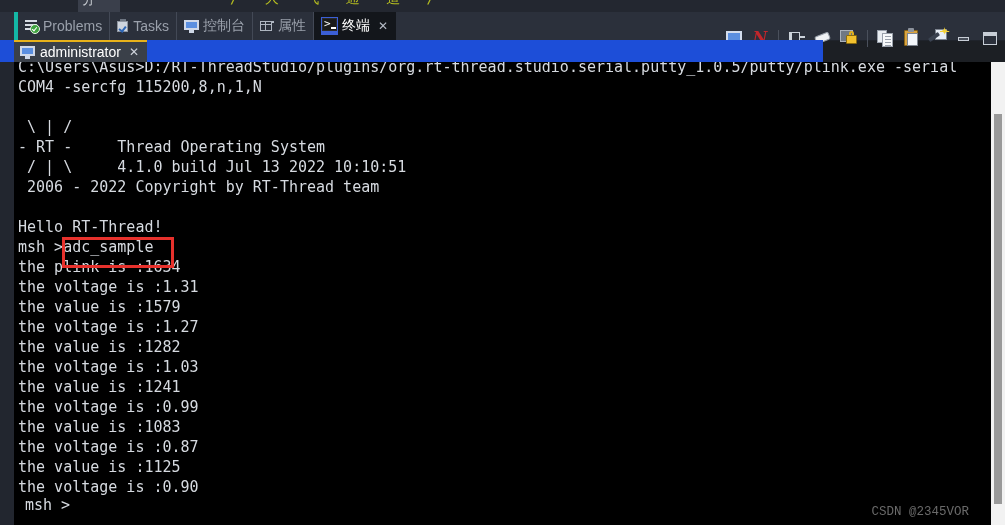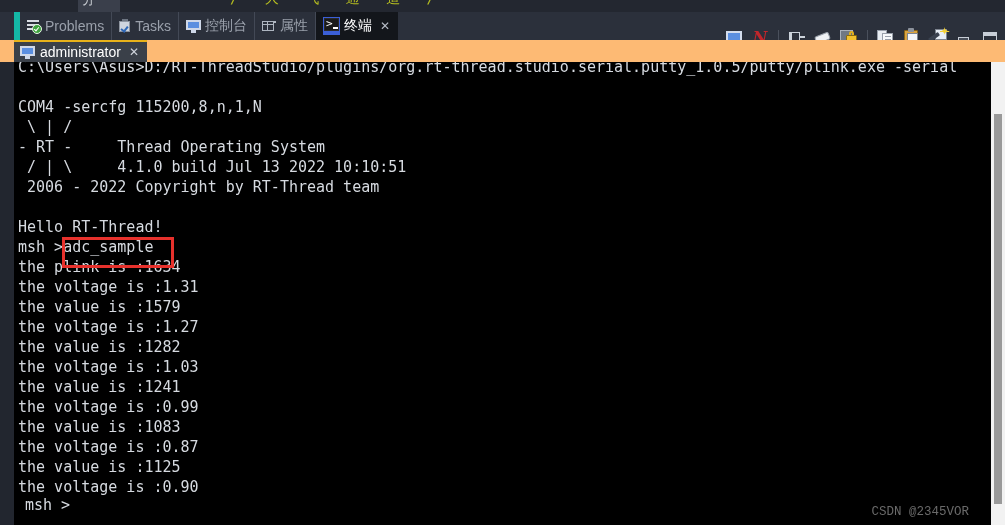--- a/index.html
+++ b/index.html
@@ -72,21 +72,21 @@
     font-family: "Liberation Sans", sans-serif;
     white-space: nowrap;
     cursor: default;
   }
   .vtab.cjk { font-family: "DejaVu Sans", sans-serif; }
   .vtab.active {
     background: #13161b;
     color: #ffffff;
     border-right: 1px solid #13161b;
   }
-  .vtab.first { border-left: 6px solid #14b8a6; }
+  .vtab.first { border-left: 4px solid #14b8a6; }
   .vtab .closeg {
     color: #b6bcc6;
     font-size: 12px;
     margin-left: 4px;
     font-family: "DejaVu Sans", sans-serif;
   }
 
   
   .ico { display: inline-block; position: relative; }
 
@@ -314,22 +314,22 @@
   .tb-max u {
     position: absolute; left: 4px; top: 5px;
     width: 14px; height: 4px; box-sizing: border-box;
     border: 1px solid #c8ced7; background: #c8ced7;
   }
 
   
   .termtabbar {
     position: absolute;
     top: 40px; left: 0;
-    width: 1005px; height: 22px;
-    background: #fdba74;
+    width: 823px; height: 22px;
+    background: #1d4ed8;
   }
   .termtab {
     position: absolute;
     left: 14px; top: 0;
     height: 22px;
     box-sizing: border-box;
     display: flex;
     align-items: center;
     gap: 5px;
     padding: 0 8px 0 6px;
@@ -515,21 +515,21 @@
     <span>administrator</span>
     <span class="closeg">✕</span>
   </div>
 </div>
 
 <div class="termwrap">
   <div class="termleft"></div>
 
   <div class="termscreen" id="termscreen">
     <div class="termline" style="top: -5px;">C:\Users\Asus&gt;D:/RT-ThreadStudio/plugins/org.rt-thread.studio.serial.putty_1.0.5/putty/plink.exe -serial</div>
-      <div class="termline" style="top: 15px; margin-top: 20px;">COM4 -sercfg 115200,8,n,1,N</div>
+      <div class="termline" style="top: 15px;">COM4 -sercfg 115200,8,n,1,N</div>
       <div class="termline" style="top: 35px;"></div>
       <div class="termline" style="top: 55px;"> \ | /</div>
       <div class="termline" style="top: 75px;">- RT -     Thread Operating System</div>
       <div class="termline" style="top: 95px;"> / | \     4.1.0 build Jul 13 2022 10:10:51</div>
       <div class="termline" style="top: 115px;"> 2006 - 2022 Copyright by RT-Thread team</div>
       <div class="termline" style="top: 135px;"></div>
       <div class="termline" style="top: 155px;">Hello RT-Thread!</div>
       <div class="termline" style="top: 175px;">msh &gt;adc_sample</div>
       <div class="termline" style="top: 195px;">the plink is :1634</div>
       <div class="termline" style="top: 215px;">the voltage is :1.31</div>

